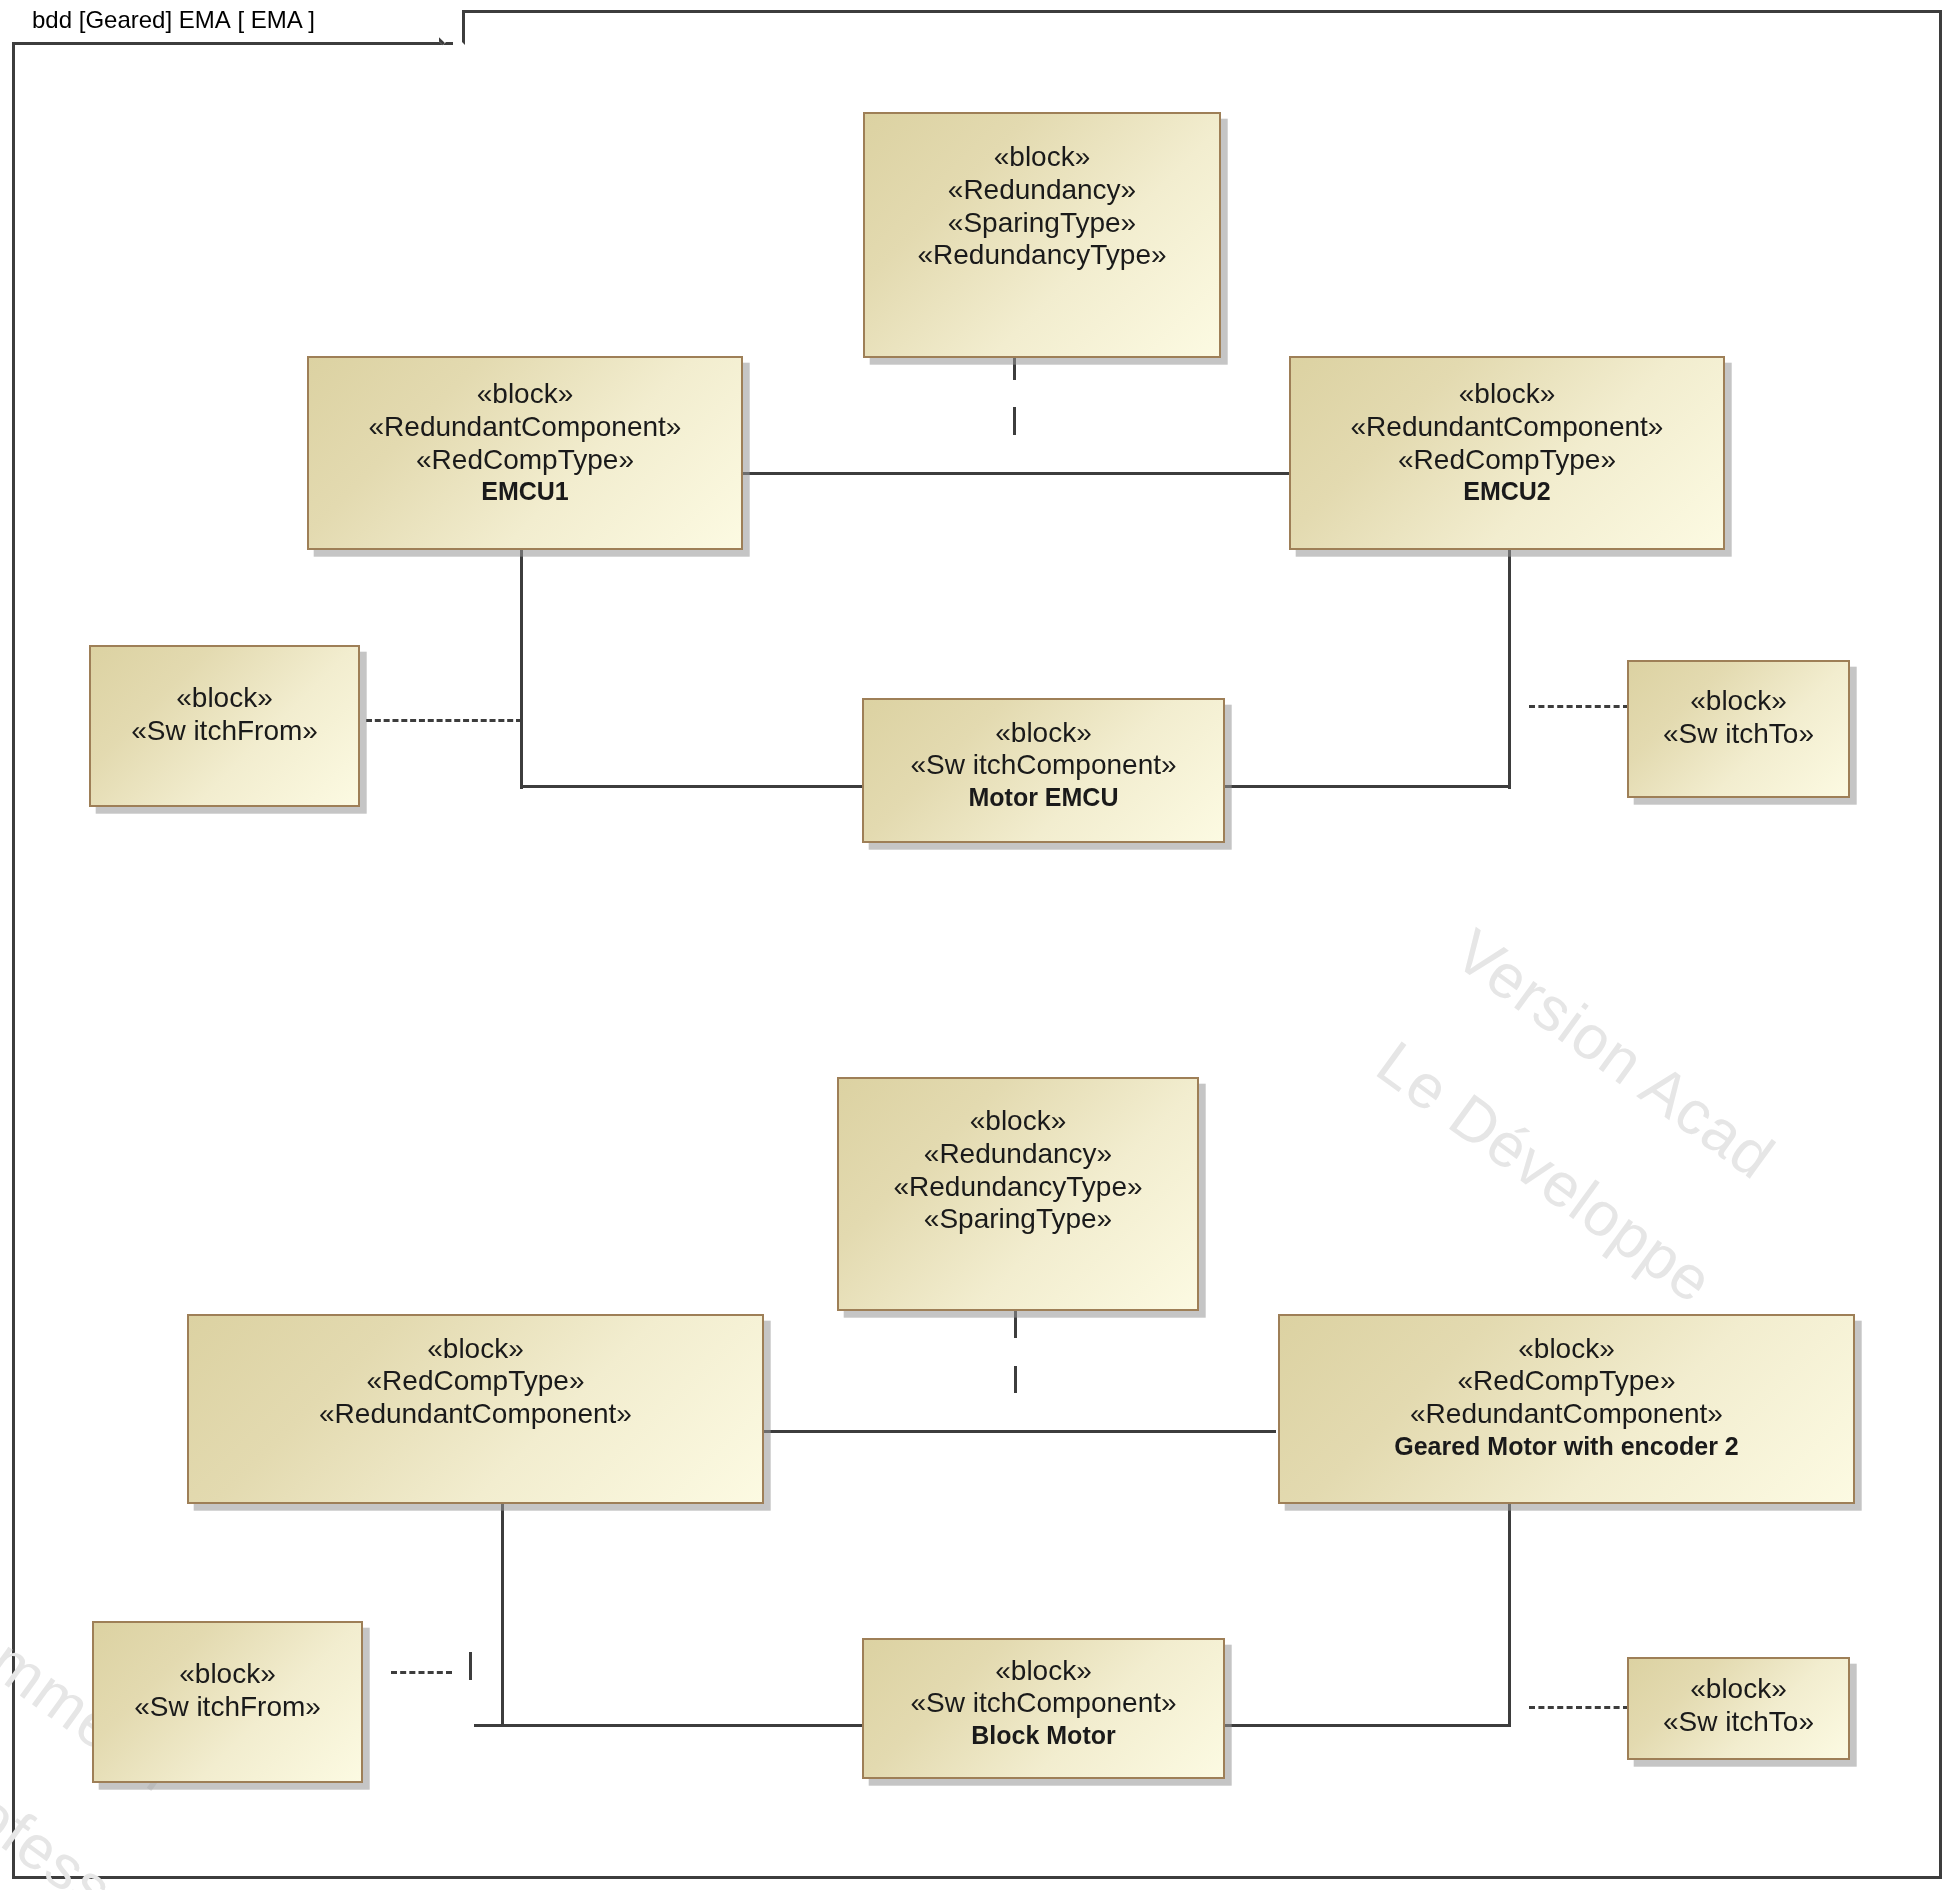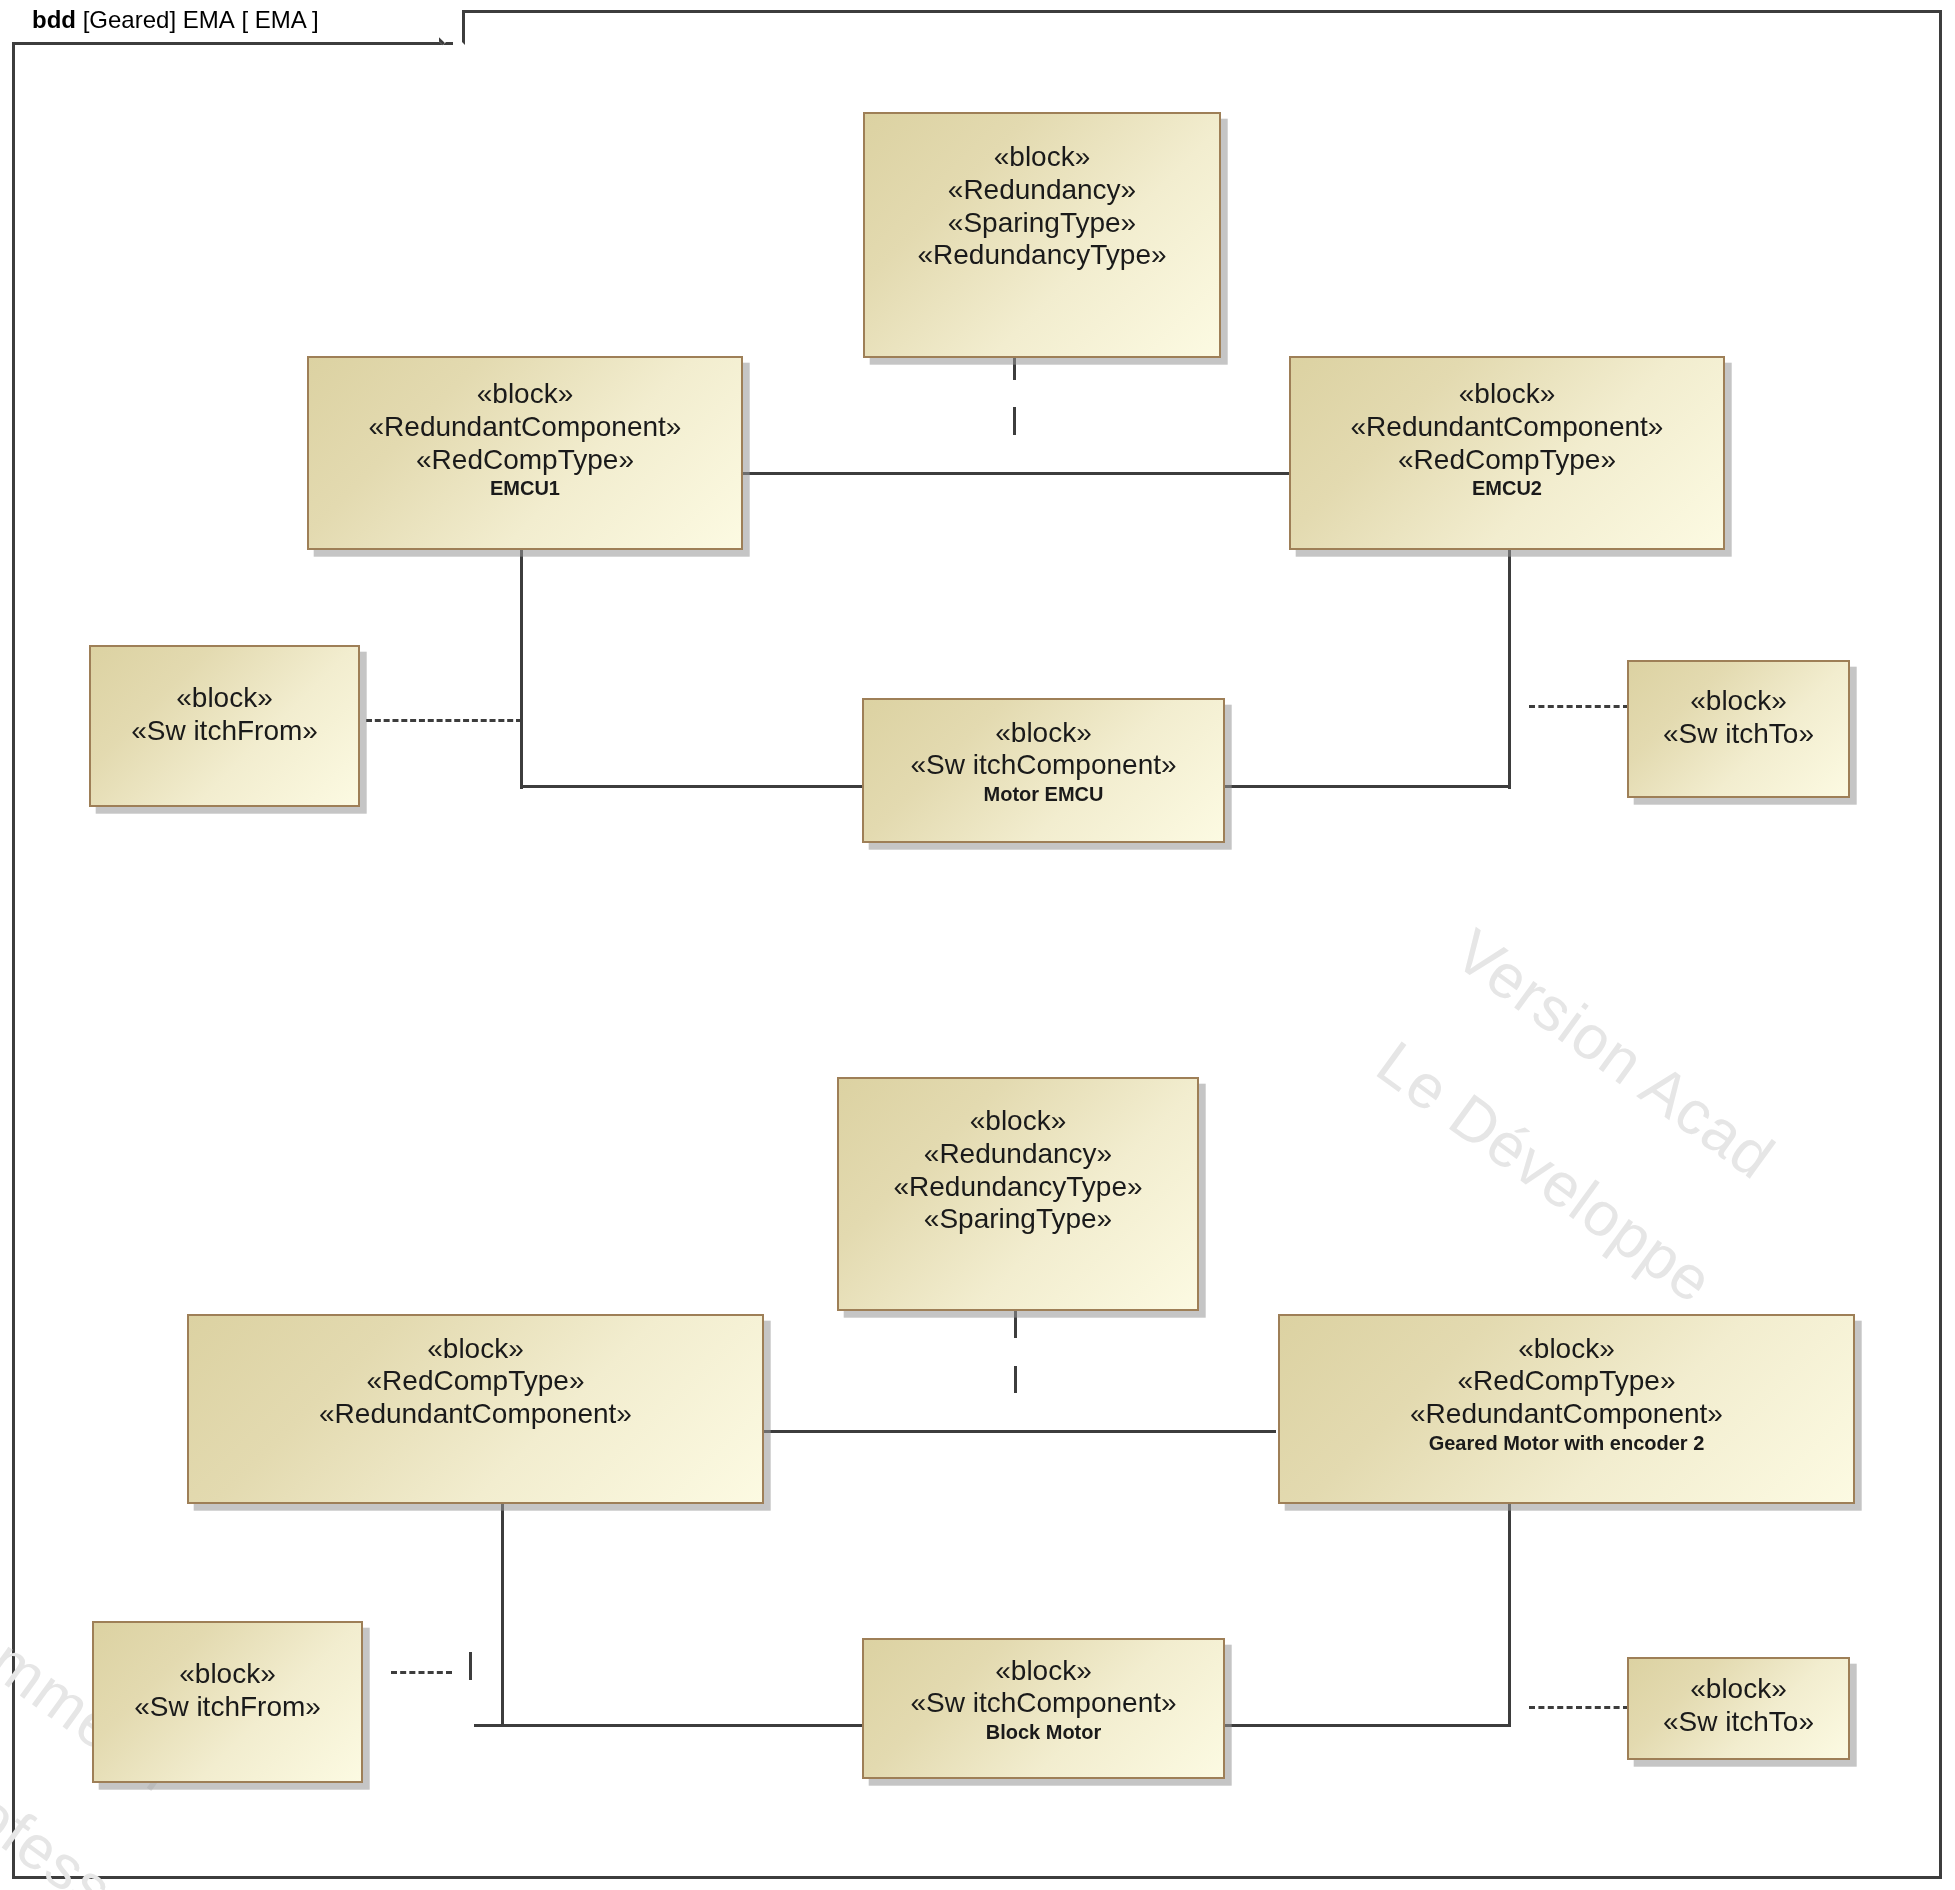--- a/index.html
+++ b/index.html
@@ -61,21 +61,21 @@
     border-bottom:3.3px solid #3d3d3d;
   }
   #frame-title{
     position:absolute;
     left:32px; top:5.6px;
     font-size:24px;
     color:#000;
     white-space:nowrap;
     z-index:8;
   }
-  #frame-title b{font-weight:bold;}
+  #frame-title b{font-weight:normal;}
   #frame-title span.reg{font-weight:normal;}
 
   
   .wm{
     position:absolute;
     color:#e6e6e6;
     font-size:62px;
     white-space:nowrap;
     letter-spacing:1.1px;
     z-index:1;
@@ -112,21 +112,21 @@
   }
   .blk .stereo{
     display:block;
     font-size:28px;
     line-height:1.17;
     font-weight:normal;
     white-space:nowrap;
   }
   .blk .nm{
     display:block;
-    font-size:20px;
+    font-size:25px;
     line-height:1.2;
     font-weight:bold;
     white-space:nowrap;
   }
 </style>
 </head>
 <body>
 
 <div id="canvas">
 

